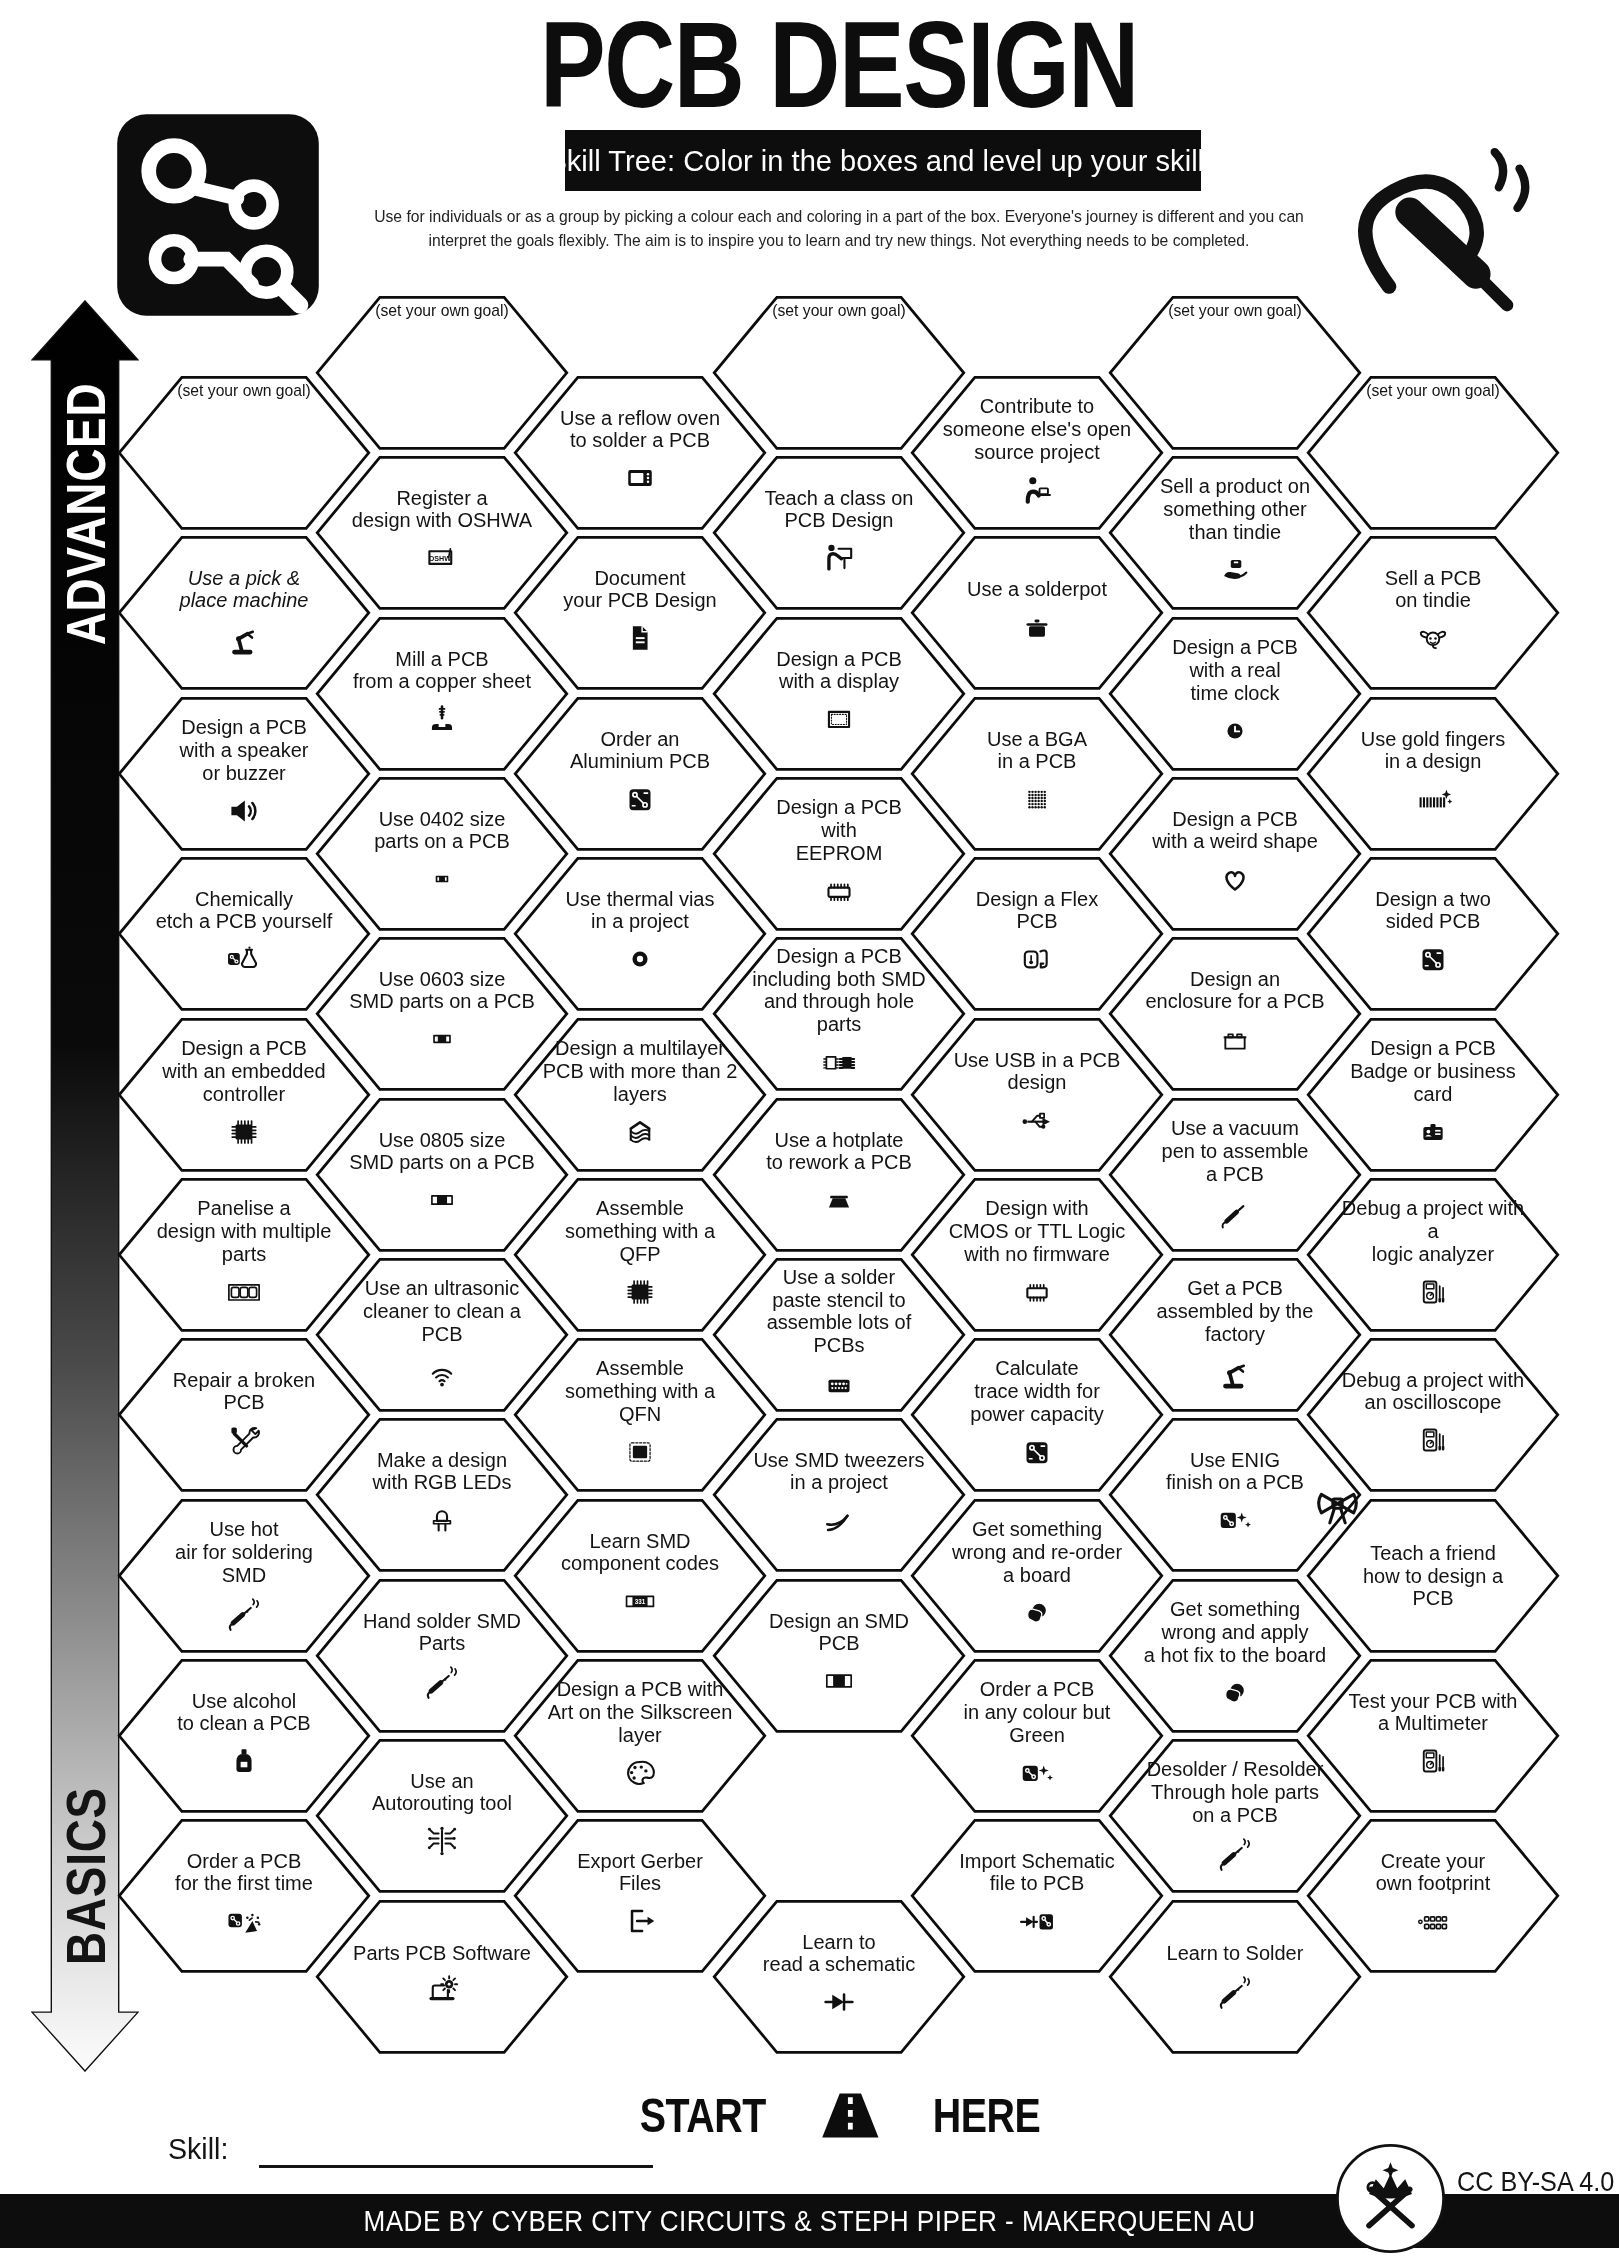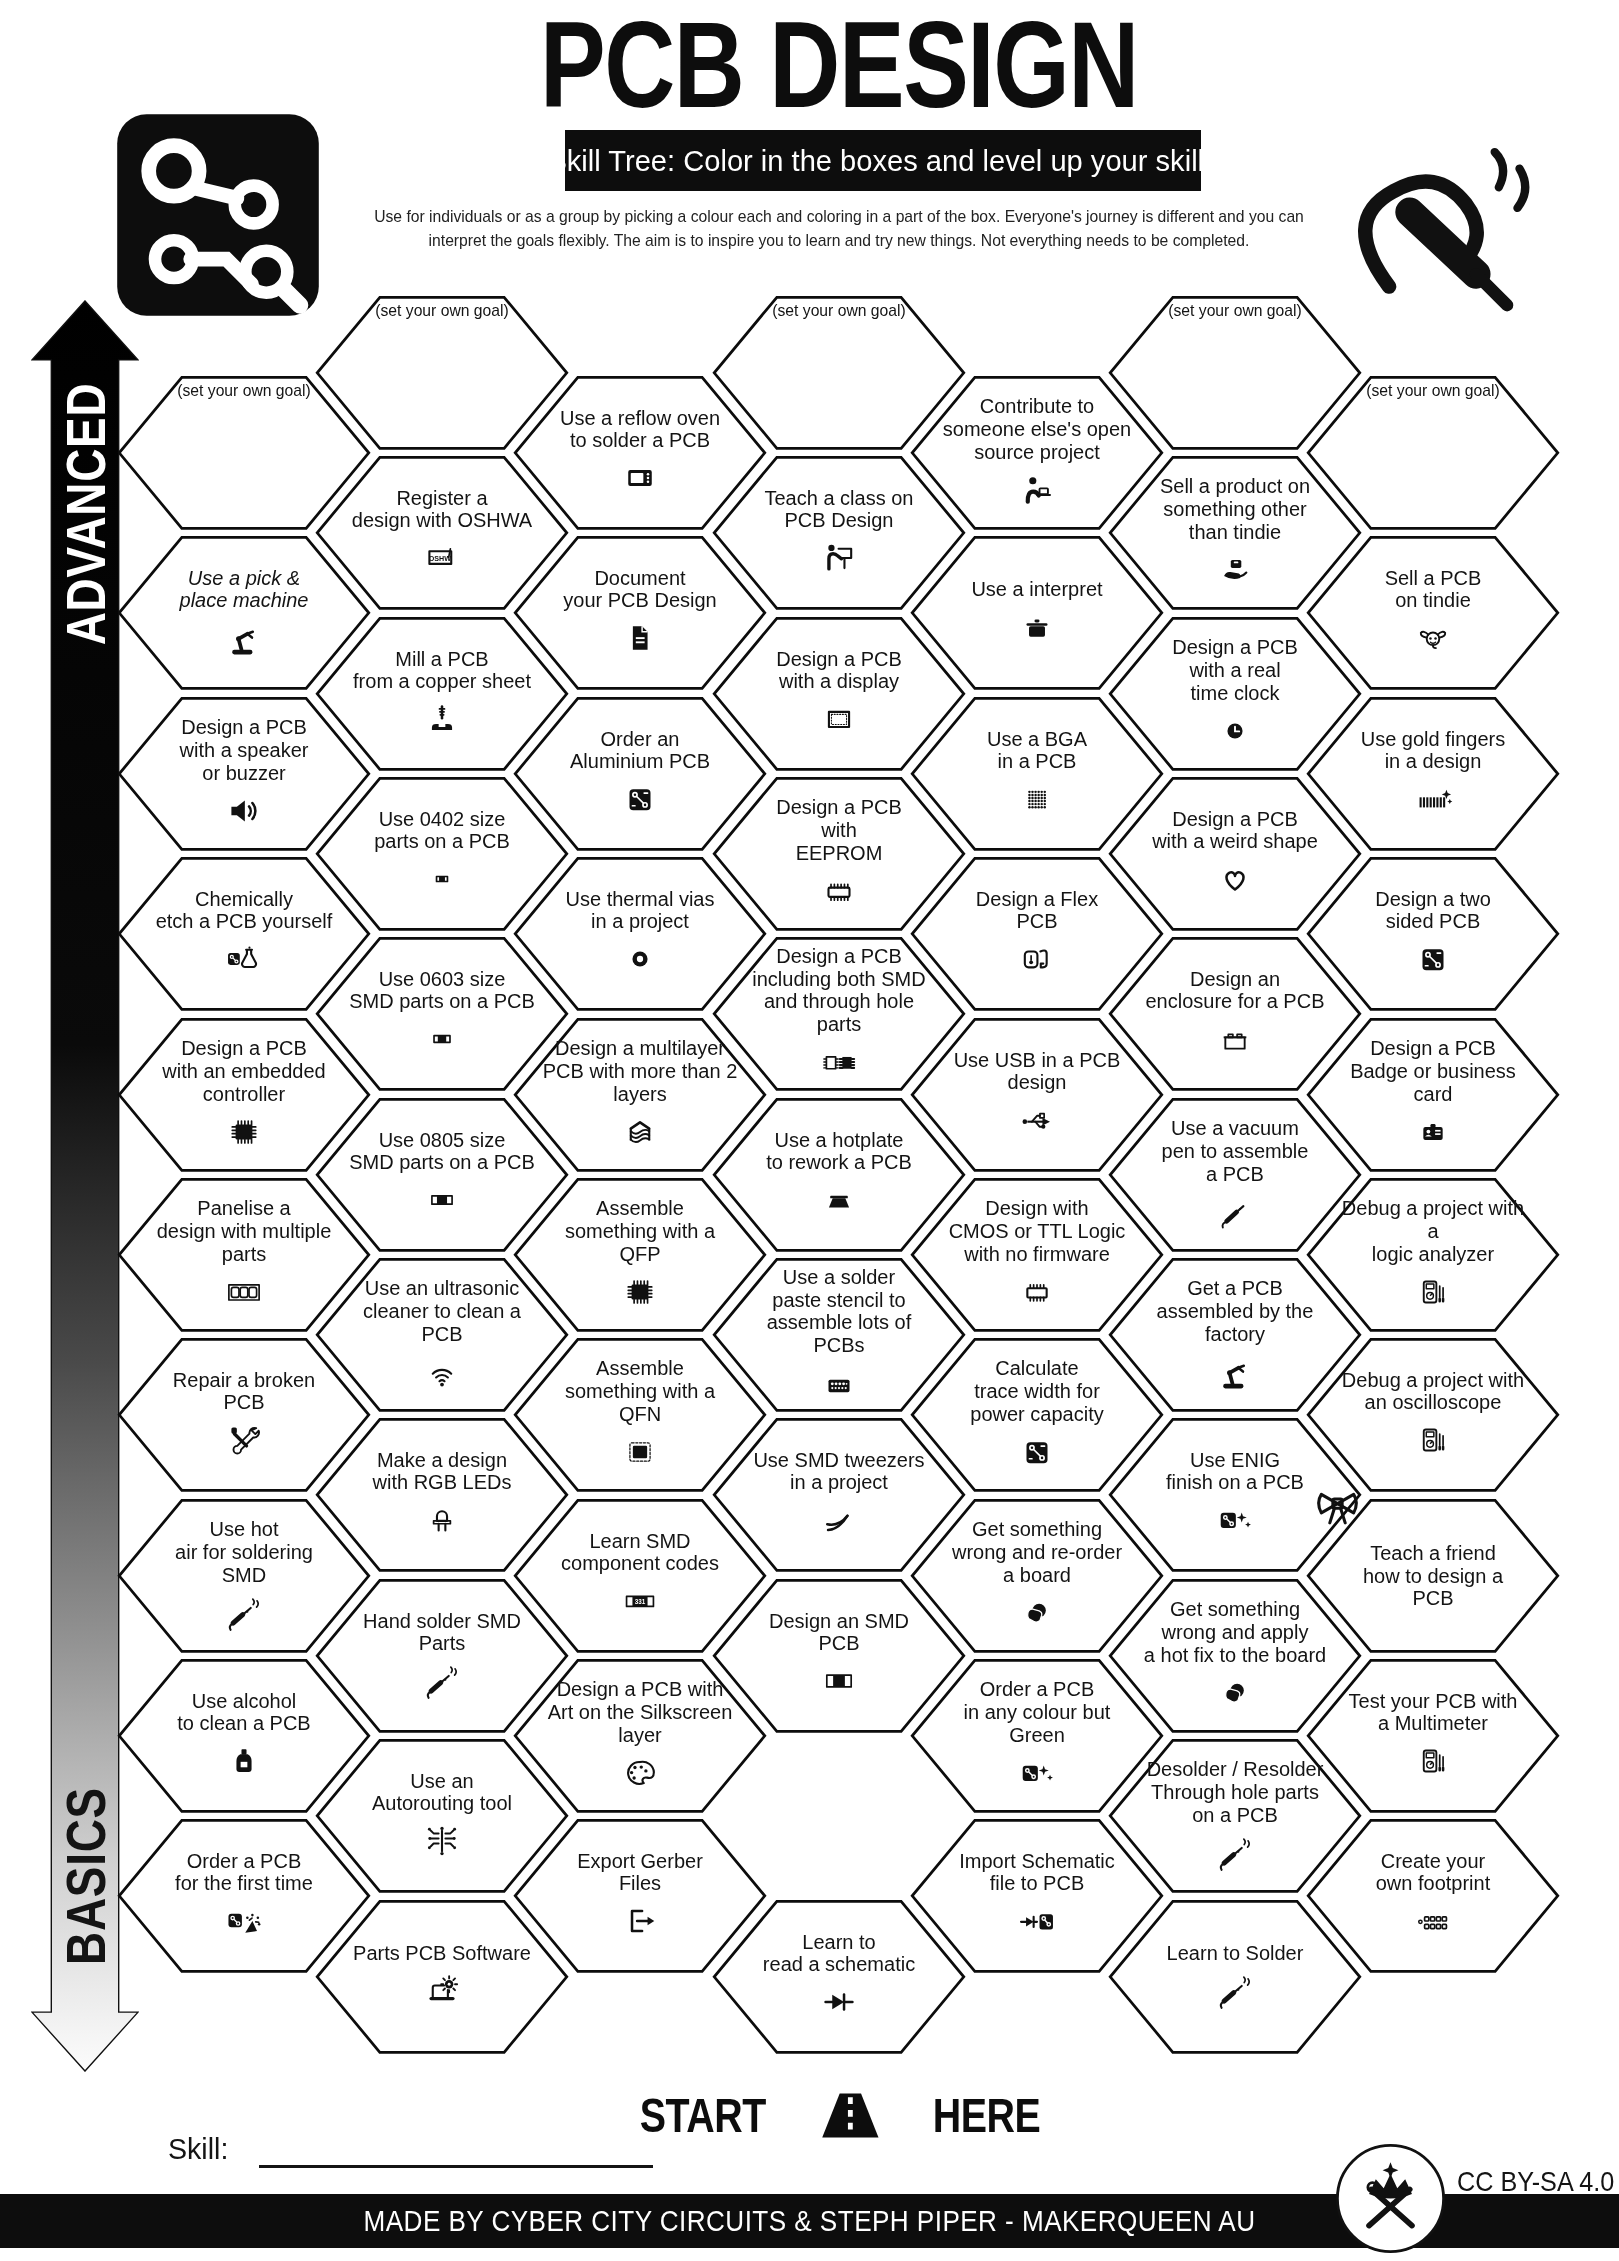--- a/index.html
+++ b/index.html
@@ -732,21 +732,21 @@
               <path d="M51 62 h30" fill="none" stroke="#111" stroke-linecap="round" stroke-linejoin="round" stroke-width="4.5"></path>
             </svg>
           </div>
         </div>
       </div>
       <div class="hex" style="left: 909px; top: 535px;">
         <svg class="hb" viewBox="0 0 556 338">
           <polygon points="143,5 413,5 549,169 413,333 143,333 7,169"></polygon>
         </svg>
         <div class="hex-content">
-          <div class="hex-label">Use a interpret</div>
+          <div class="hex-label">Use a solderpot</div>
           <div class="hex-icon">
             <svg viewBox="0 0 100 100">
               <rect x="31" y="48" width="38" height="25" rx="4" fill="#111"></rect>
               <rect x="25" y="41" width="50" height="6" rx="3" fill="#111"></rect>
               <rect x="44" y="32" width="12" height="7" rx="3.5" fill="#111"></rect>
             </svg>
           </div>
         </div>
       </div>
       <div class="hex" style="left: 909px; top: 696px;">

